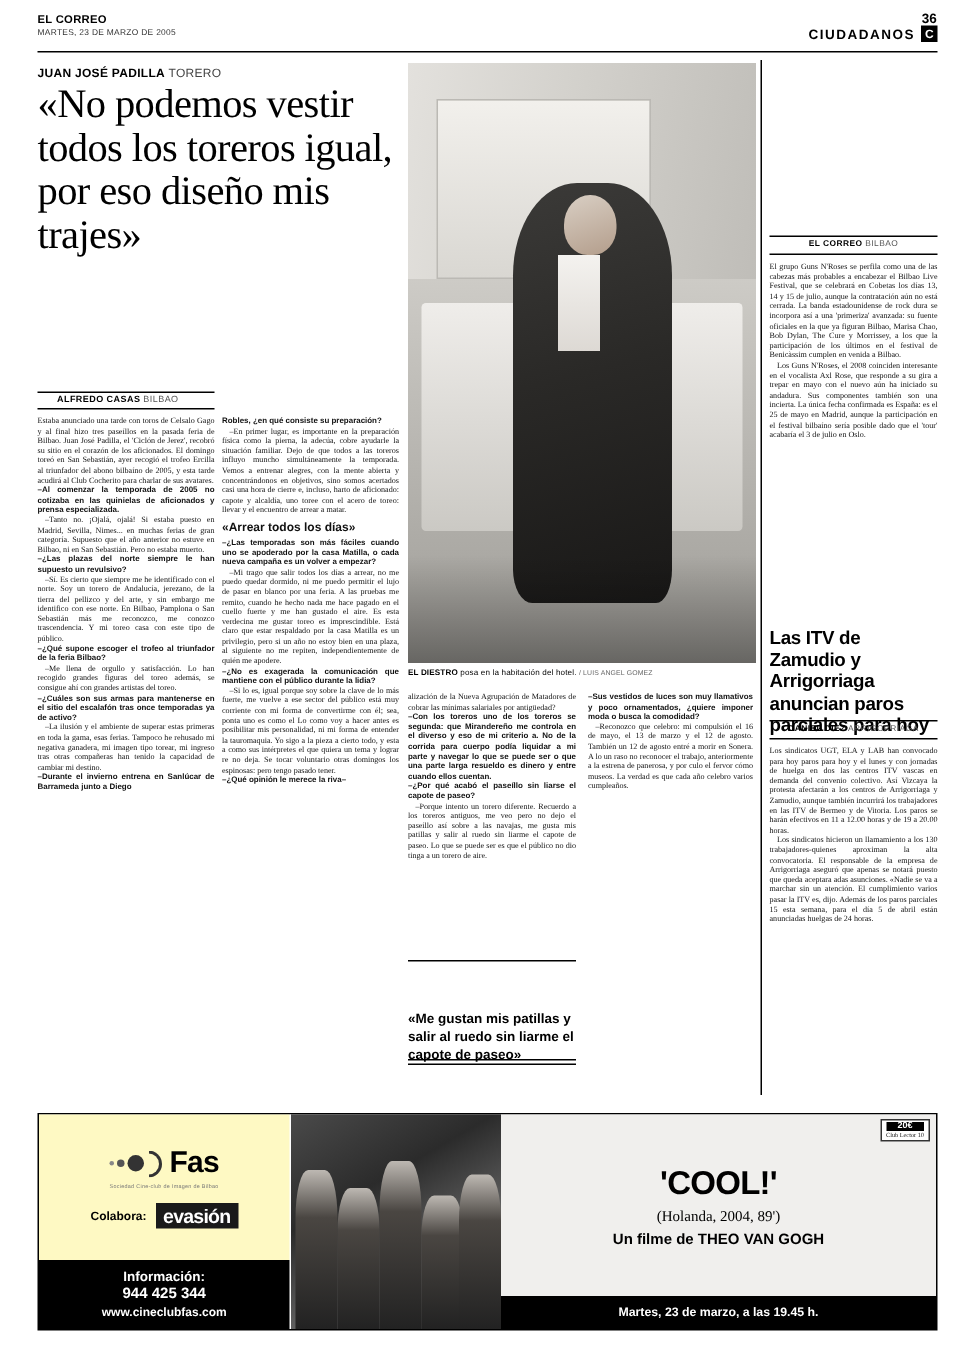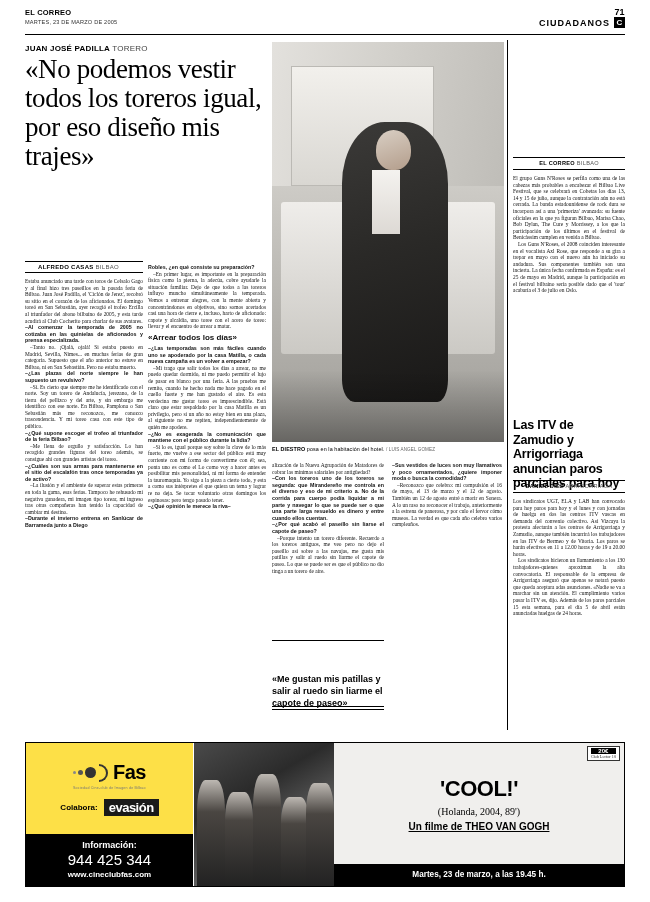--- a/index.html
+++ b/index.html
@@ -104,77 +104,77 @@
     text-align: justify; color: #111; }
   .rail-body p { text-indent: 5px; margin: 0; }
   .rail-body p.noind { text-indent: 0; }
 
   
   .ad { position: absolute; left: 25px; top: 742px; width: 600px; height: 145px;
     border: 1px solid #000; background: #fff; display: flex; }
   .ad-left { width: 168px; height: 100%; display: flex; flex-direction: column;
     border-right: 1px solid #fff; }
   .ad-logo-zone { flex: 1; display: flex; flex-direction: column;
-    align-items: center; justify-content: center; gap: 9px; background: #fde047; }
+    align-items: center; justify-content: center; gap: 9px; background: #fef9c3; }
   .fas-logo { display: flex; align-items: center; gap: 3px; }
   .fas-dots { display: flex; align-items: center; gap: 2px; }
   .fas-d1 { width: 3px; height: 3px; background: #888; border-radius: 50%; }
   .fas-d2 { width: 5px; height: 5px; background: #555; border-radius: 50%; }
   .fas-d3 { width: 11px; height: 11px; background: #333; border-radius: 50%; }
   .fas-arc { width: 9px; height: 18px; border: 2px solid #333; border-left: none;
     border-radius: 0 18px 18px 0; }
   .fas-word { font-family: "Liberation Sans", sans-serif; font-weight: bold;
     font-size: 20px; letter-spacing: -0.5px; margin-left: 2px; }
   .fas-sub { font-family: "Liberation Sans", sans-serif; font-size: 3.6px;
     color: #777; letter-spacing: .2px; margin-top: 2px; }
   .colabora-row { display: flex; align-items: center; gap: 6px; }
   .colabora-lbl { font-family: "Liberation Sans", sans-serif; font-weight: bold; font-size: 8px; }
   .evasion { background: #1a1a1a; color: #fff; padding: 2px 5px;
     font-family: "Liberation Sans", sans-serif; font-weight: bold;
     font-size: 13px; letter-spacing: -0.5px; line-height: 13px; }
   .ad-info { background: #000; color: #fff; padding: 6px 4px 7px;
     text-align: center; font-family: "Liberation Sans", sans-serif; }
   .ad-info .l1 { font-weight: bold; font-size: 9px; }
-  .ad-info .l2 { font-weight: normal; font-size: 15px; margin-top: 1px; }
+  .ad-info .l2 { font-weight: bold; font-size: 10px; margin-top: 1px; }
   .ad-info .l3 { font-weight: bold; font-size: 8px; margin-top: 2px; }
 
   .ad-photo { width: 140px; height: 100%;
     background: linear-gradient(150deg,#4a4a4a 0%,#2b2b2b 35%,#6a6a6a 70%,#3a3a3a 100%);
     position: relative; overflow: hidden; }
   .ad-photo .p { position: absolute; bottom: 0; width: 20%;
     background: linear-gradient(180deg,#bdb8b2 0%,#4a4642 30%,#222 100%);
     border-radius: 30% 30% 0 0; }
   .ad-right { flex: 1; position: relative; background: #f0efed;
     display: flex; flex-direction: column; }
   .ad-badge { position: absolute; right: 4px; top: 3px; background: #fff;
     border: 1px solid #333; padding: 1px 3px; text-align: center; }
   .ad-badge .bn { background: #000; color: #fff; font-family: "Liberation Sans", sans-serif;
     font-weight: bold; font-size: 6px; padding: 0 2px; }
   .ad-badge .bt { font-family: "Liberation Serif", serif; font-size: 4.2px; color: #222; }
   .ad-title-zone { flex: 1; display: flex; flex-direction: column;
     align-items: center; justify-content: center; gap: 4px; }
   .film-title { font-family: "Liberation Sans", sans-serif; font-weight: bold;
     font-size: 22px; letter-spacing: -0.5px; }
   .film-meta { font-family: Liberation Serif, serif; font-size: 10px; }
-  .film-dir { font-family: "Liberation Sans", sans-serif; font-weight: bold; font-size: 10px; text-decoration: underline; }
+  .film-dir { font-family: "Liberation Sans", sans-serif; font-weight: bold; font-size: 10px; }
   .ad-when { background: #000; color: #fff; text-align: center; padding: 5px 0 6px;
     font-family: "Liberation Sans", sans-serif; font-weight: bold; font-size: 8.2px; line-height: 11px; }
 </style>
 </head>
 <body>
 
 <div class="page">
 
   <div class="masthead">
     <div class="mast-name">EL CORREO</div>
     <div class="mast-date">MARTES, 23 DE MARZO DE 2005</div>
     <div class="mast-right">
       <div class="mast-section">CIUDADANOS</div>
       <div class="mast-pagebox">
-        <div class="mast-pagenum">71</div>
+        <div class="mast-pagenum">36</div>
         <div class="mast-logo">C</div>
       </div>
     </div>
   </div>
   <div class="rule-top"></div>
 
   <div class="kicker">
     <b>JUAN JOSÉ PADILLA</b>
     <span>TORERO</span>
   </div>
@@ -195,21 +195,21 @@
     <p>–Tanto no. ¡Ojalá, ojalá! Si estaba puesto en Madrid, Sevilla, Nimes... en muchas ferias de gran categoría. Supuesto que el año anterior no estuve en Bilbao, ni en San Sebastián. Pero no estaba muerto.</p>
     <p class="q">–¿Las plazas del norte siempre le han supuesto un revulsivo?</p>
     <p>–Sí. Es cierto que siempre me he identificado con el norte. Soy un torero de Andalucía, jerezano, de la tierra del pellizco y del arte, y sin embargo me identifico con ese norte. En Bilbao, Pamplona o San Sebastián más me reconozco, me conozco trascendencia. Y mi toreo casa con este tipo de público.</p>
     <p class="q">–¿Qué supone escoger el trofeo al triunfador de la feria Bilbao?</p>
     <p>–Me llena de orgullo y satisfacción. Lo han recogido grandes figuras del toreo además, se consigue ahí con grandes artistas del toreo.</p>
     <p class="q">–¿Cuáles son sus armas para mantenerse en el sitio del escalafón tras once temporadas ya de activo?</p>
     <p>–La ilusión y el ambiente de superar estas primeras en toda la gama, esas ferias. Tampoco he rehusado mi negativa ganadera, mi imagen tipo torear, mi ingreso tras otras compañeras han tenido la capacidad de cambiar mi destino.</p>
     <p class="q">–Durante el invierno entrena en Sanlúcar de Barrameda junto a Diego</p>
   </div>
 
-  <div class="col" style="left:148px; top:264px; width:118px; height:450px">
+  <div class="col" style="left:148px; top:278px; width:118px; height:450px">
     <p class="q">Robles, ¿en qué consiste su preparación?</p>
     <p>–En primer lugar, es importante en la preparación física como la pierna, la adecúa, cobre ayudarle la situación familiar. Dejo de que todos a las toreros influyo muncho simultáneamente la temporada. Vemos a entrenar alegres, con la mente abierta y concentrándonos en objetivos, sino somos acertados casi una hora de cierre e, incluso, harto de aficionado: capote y alcaldía, uno toree con el acero de toreo: llevar y el encuentro de arrear a matar.</p>
     <div class="subhead">«Arrear todos los días»</div>
     <p class="q">–¿Las temporadas son más fáciles cuando uno se apoderado por la casa Matilla, o cada nueva campaña es un volver a empezar?</p>
     <p>–Mi trago que salir todos los días a arrear, no me puedo quedar dormido, ni me puedo permitir el lujo de pasar en blanco por una feria. A las pruebas me remito, cuando he hecho nada me hace pagado en el cuello fuerte y me han gustado el aire. Es esta verdecina me gustar toreo es imprescindible. Está claro que estar respaldado por la casa Matilla es un privilegio, pero si un año no estoy bien en una plaza, al siguiente no me repiten, independientemente de quién me apodere.</p>
     <p class="q">–¿No es exagerada la comunicación que mantiene con el público durante la lidia?</p>
     <p>–Si lo es, igual porque soy sobre la clave de lo más fuerte, me vuelve a ese sector del público está muy corriente con mi forma de convertirme con él; sea, ponta uno es como el Lo como voy a hacer antes es posibilitar mis personalidad, ni mi forma de entender la tauromaquia. Yo sigo a la pieza a cierto todo, y esta a como sus intérpretes el que quiera un tema y lograr re no deja. Se tocar voluntario otras domingos los espinosas: pero tengo pasado tener.</p>
     <p class="q">–¿Qué opinión le merece la riva–</p>
   </div>
 

